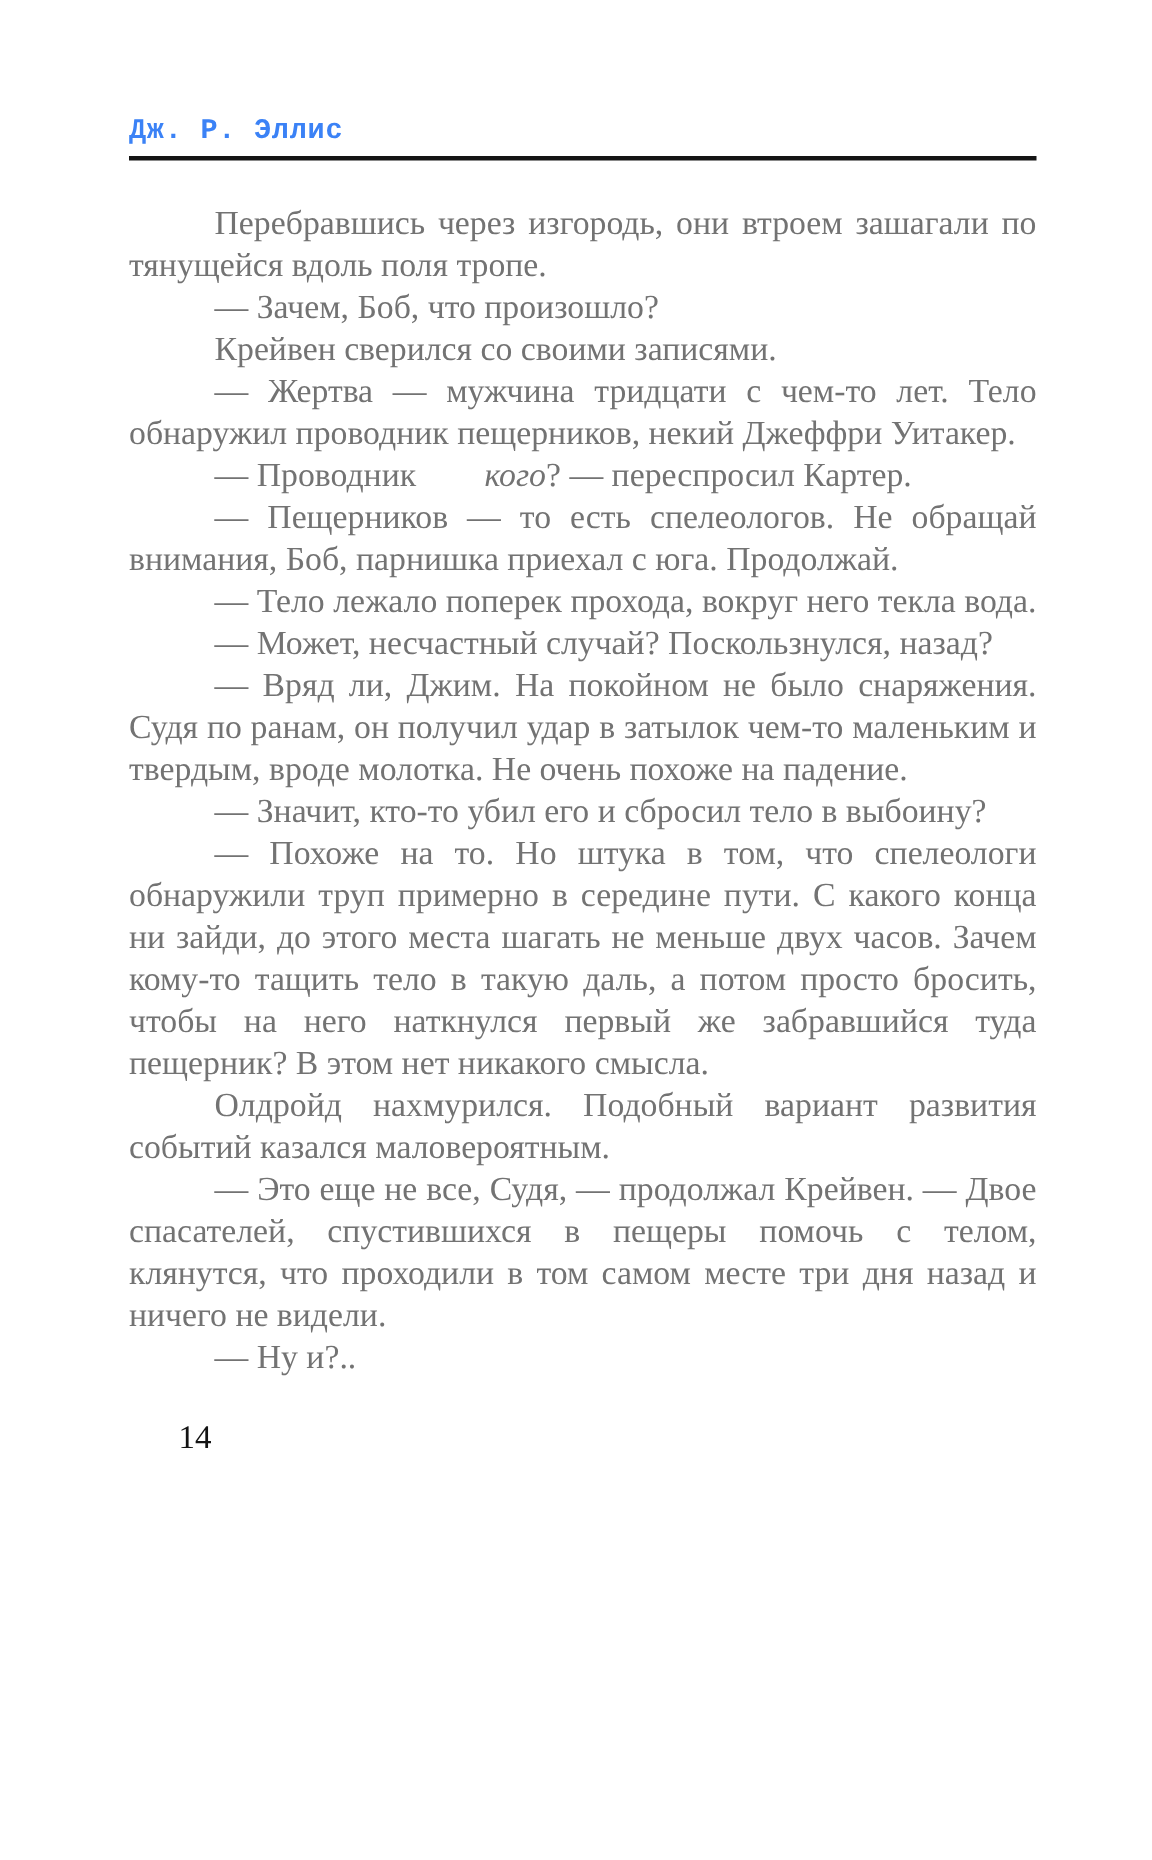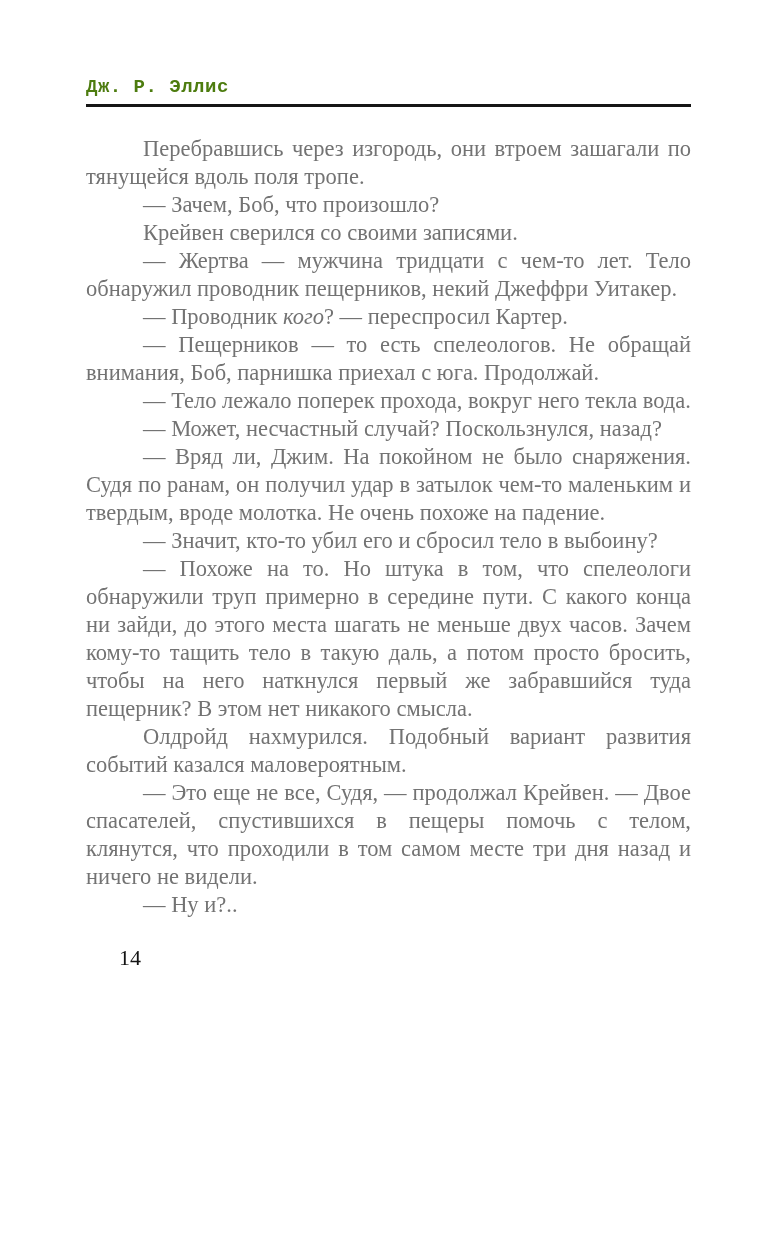--- a/index.html
+++ b/index.html
@@ -15,38 +15,39 @@
     background: #ffffff;
     color: #121212;
     overflow: hidden;
     padding: 76px 77px 0 86px;
   }
   .running-head {
     font-family: "Liberation Mono", "DejaVu Sans Mono", monospace;
     font-weight: 700;
     font-size: 19px;
     letter-spacing: 0.5px;
-    color: #4d7c0f;
+    color: #3b82f6;
     padding-bottom: 6px;
     border-bottom: 3px solid #151515;
   }
   .text-block {
     margin-top: 28px;
     font-family: "Liberation Serif", "DejaVu Serif", serif;
     font-size: 22.5px;
     line-height: 28px;
     text-align: justify;
     color: #737373;
   }
   .text-block p {
     margin: 0;
     text-indent: 57px;
   }
   .text-block em {
     font-style: italic;
+    margin-left: 40px;
   }
   .page-number {
     font-family: "Liberation Serif", "DejaVu Serif", serif;
     font-size: 22px;
     color: #131313;
     margin: 26px 0 0 33px;
   }
 </style>
 </head>
 <body>

